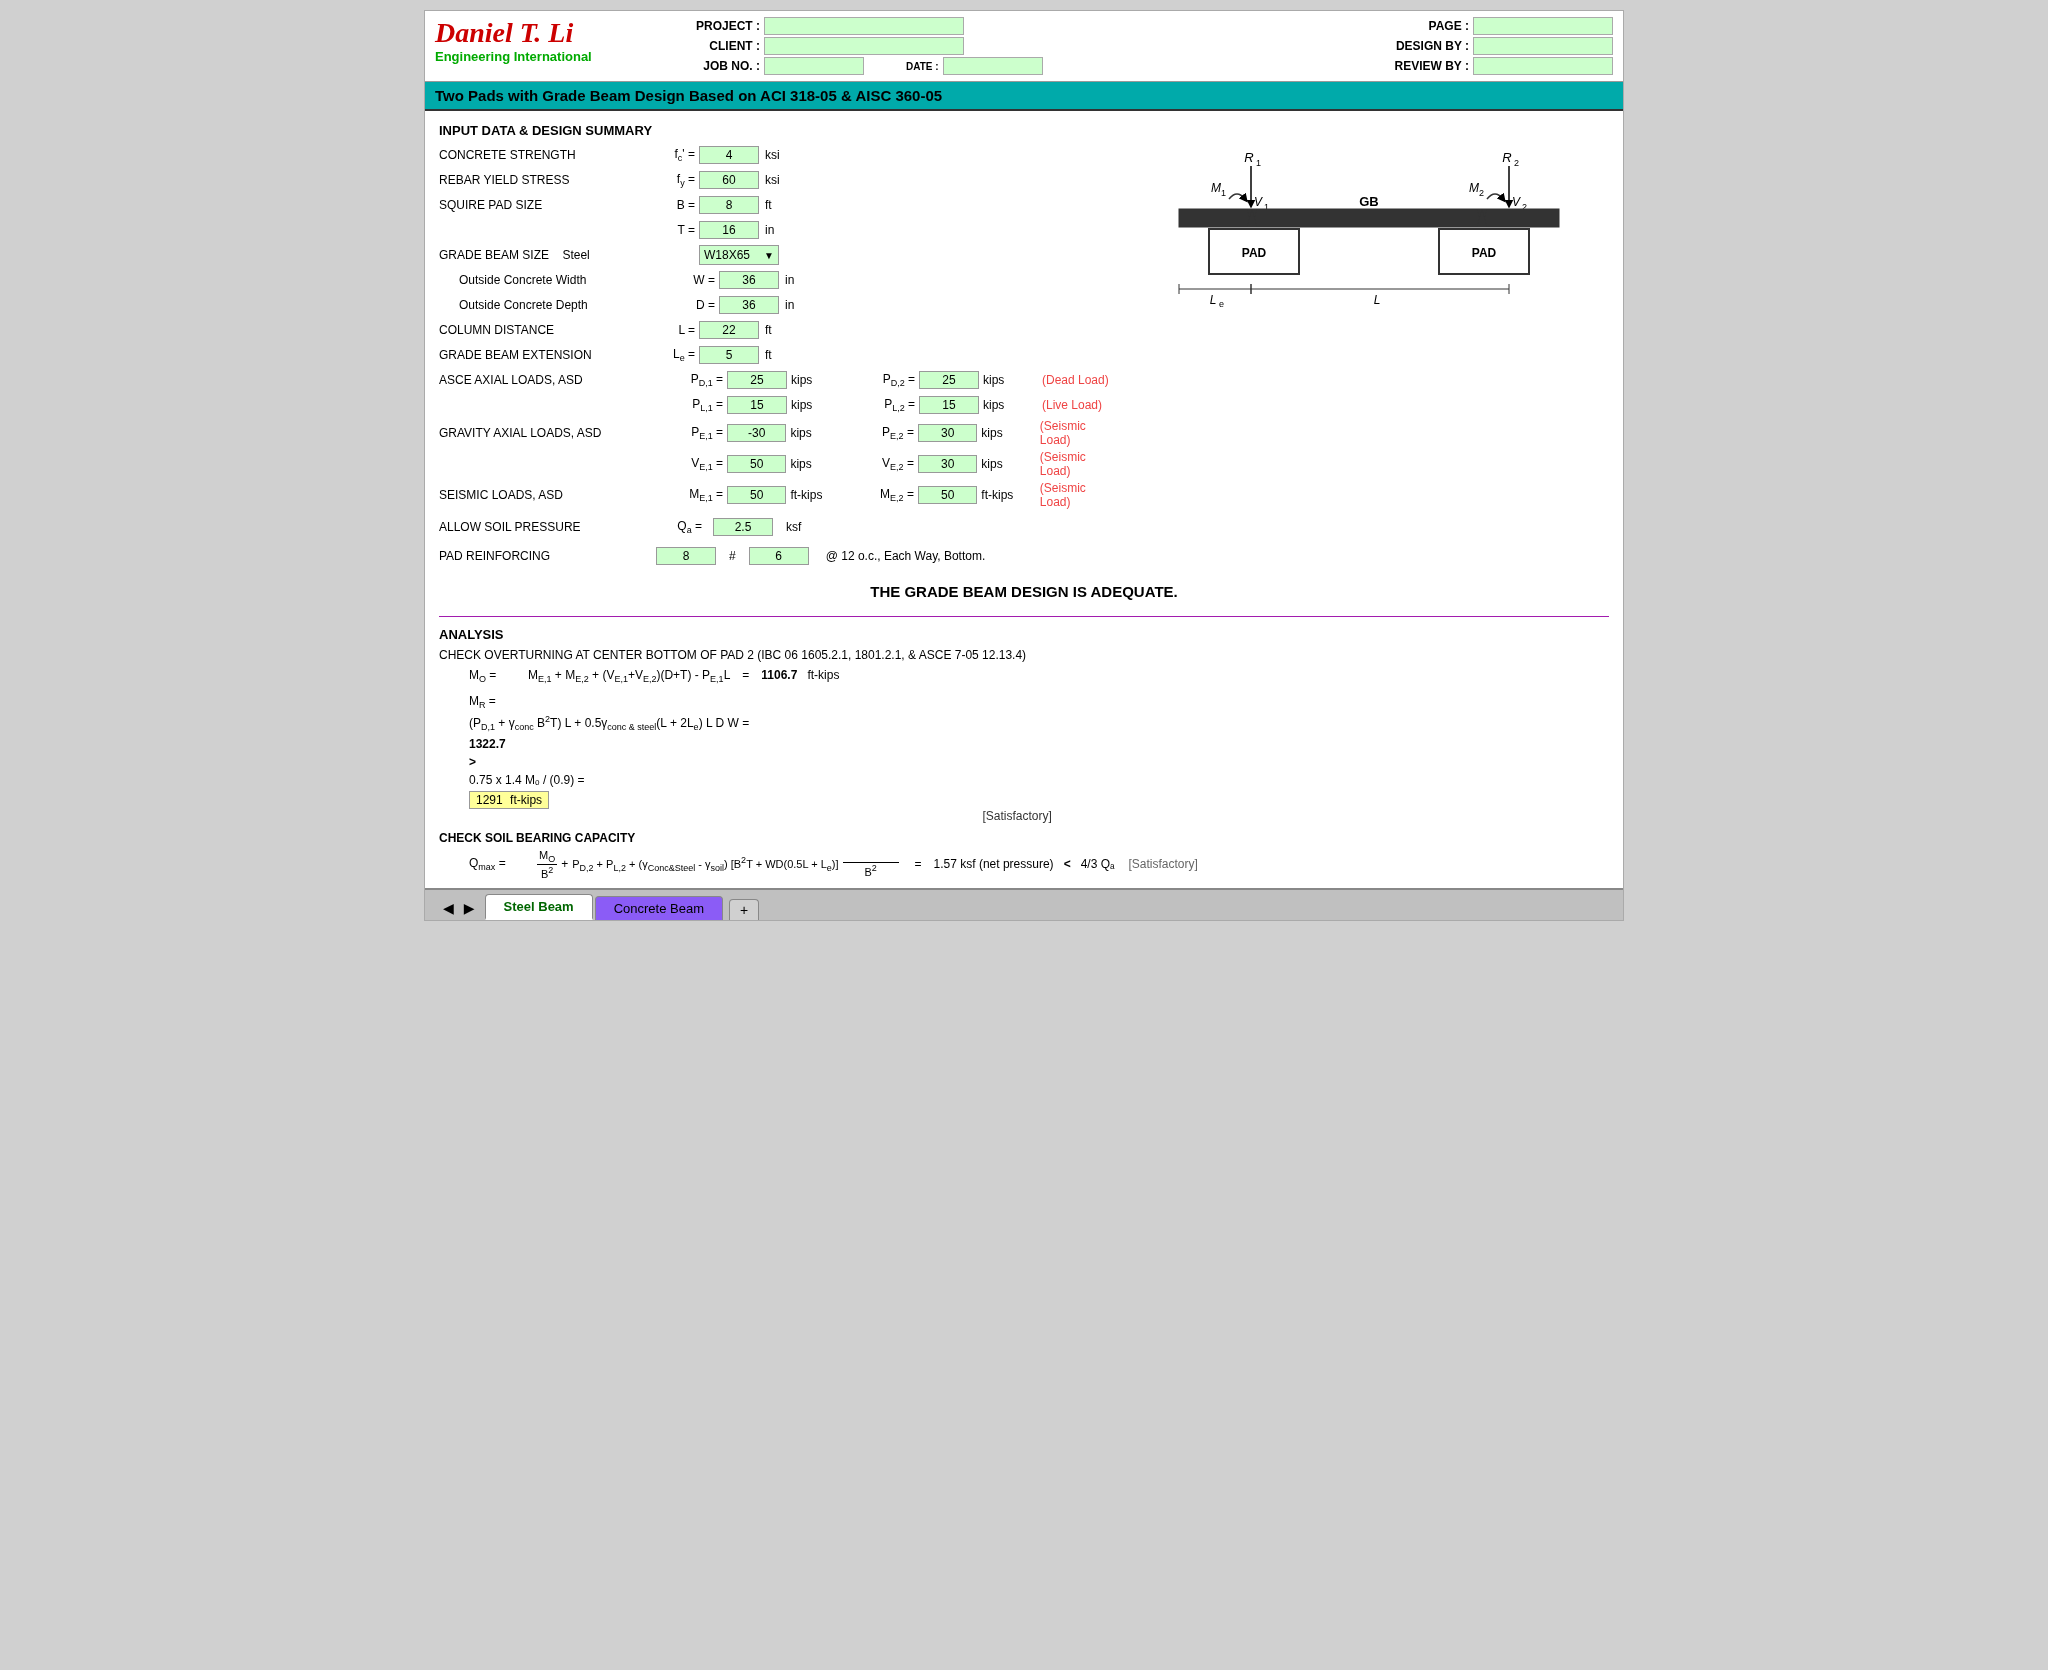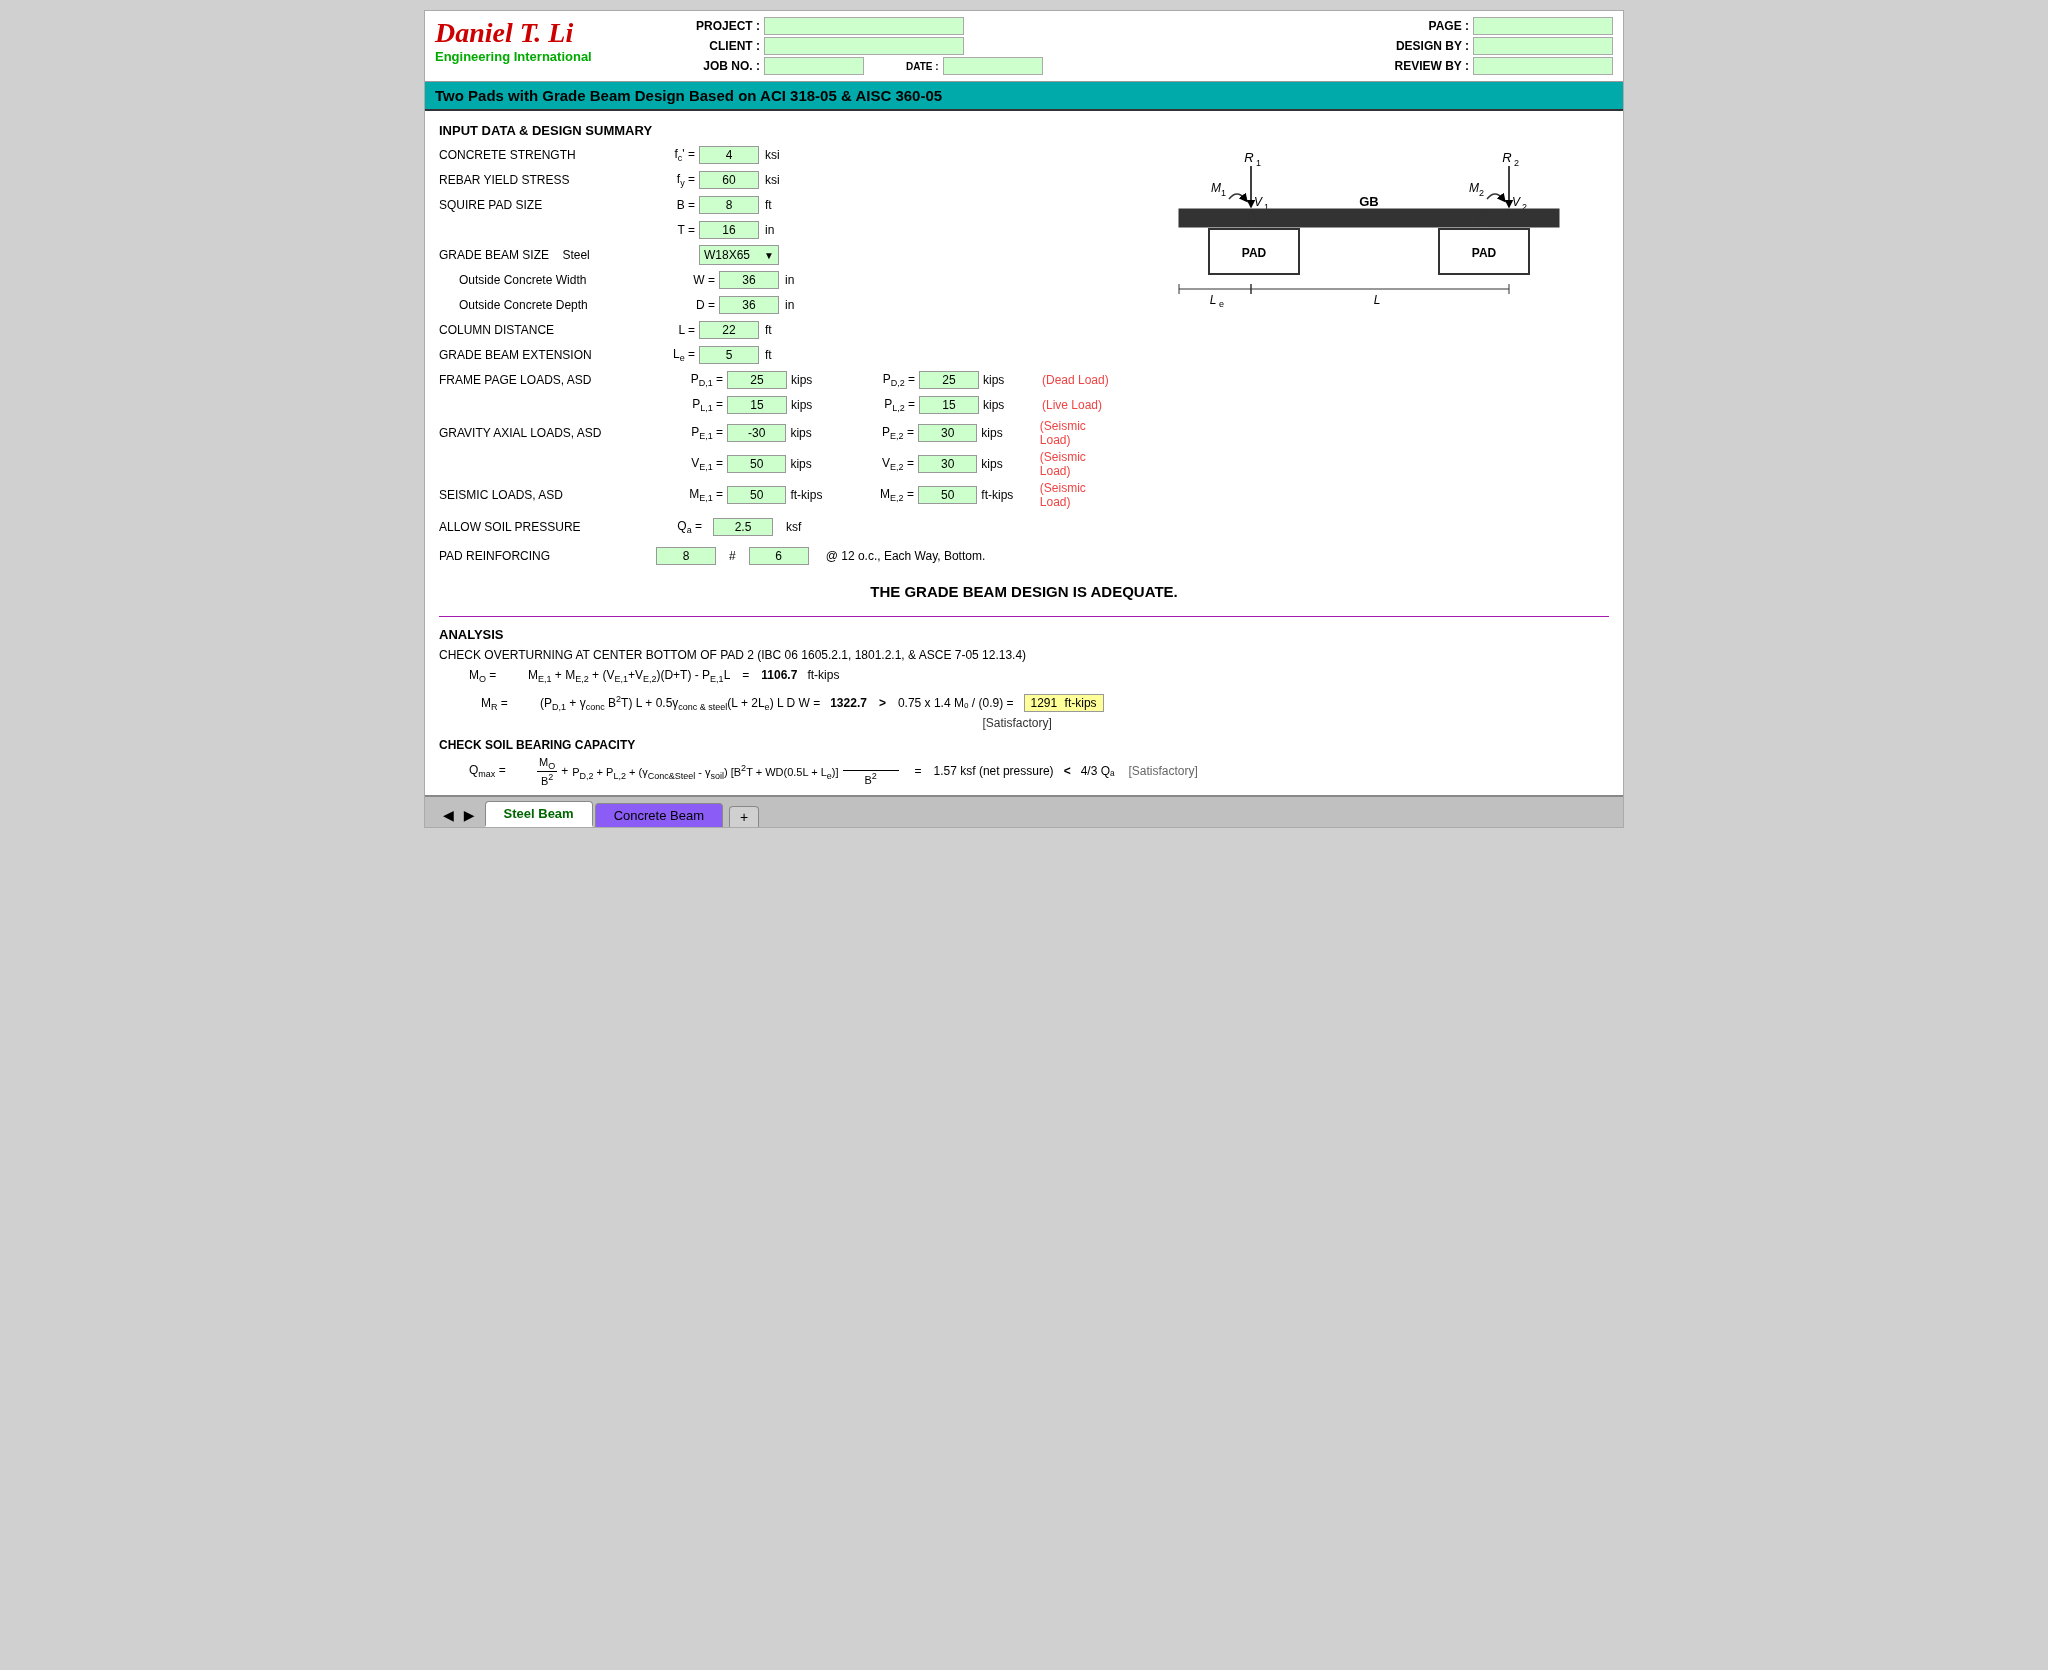--- a/index.html
+++ b/index.html
@@ -475,21 +475,21 @@
         </div>
 
         <div class="input-row">
           <span class="input-row-label">GRADE BEAM EXTENSION</span>
           <span class="input-row-var">L<sub>e</sub> =</span>
           <div class="input-cell">5</div>
           <span class="input-unit">ft</span>
         </div>
 
         <div class="loads-row">
-          <span class="loads-label">FRAME PAGE LOADS, ASD</span>
+          <span class="loads-label">ASCE AXIAL LOADS, ASD</span>
           <span class="loads-var">P<sub>D,1</sub> =</span>
           <div class="loads-cell">25</div>
           <span class="loads-unit">kips</span>
           <span class="loads-var2">P<sub>D,2</sub> =</span>
           <div class="loads-cell2">25</div>
           <span class="loads-unit2">kips</span>
           <span class="loads-desc">(Dead Load)</span>
         </div>
 
         <div class="loads-row">
@@ -633,21 +633,21 @@
       <div class="analysis-row" style="margin-left:30px;">
         <span style="min-width:55px;">M<sub>O</sub> =</span>
         <span>
           M<sub>E,1</sub> + M<sub>E,2</sub> + (V<sub>E,1</sub>+V<sub>E,2</sub>)(D+T) - P<sub>E,1</sub>L
         </span>
         <span style="margin: 0 8px;">=</span>
         <span style="font-weight:bold;">1106.7</span>
         <span style="margin-left:6px;">ft-kips</span>
       </div>
 
-      <div class="analysis-row" style="margin-left:42px; margin-top:4px;">
+      <div class="analysis-row" style="margin-left:22px; margin-top:4px;flex-direction:column;">
         <span style="min-width:55px;">M<sub>R</sub> =</span>
         <span>
           (P<sub>D,1</sub> + γ<sub>conc</sub> B<sup>2</sup>T) L + 0.5γ<sub>conc &amp; steel</sub>(L + 2L<sub>e</sub>) L D W =
         </span>
         <span style="font-weight:bold; margin-left:6px;">1322.7</span>
         <span style="margin: 0 8px; font-weight:bold;">&gt;</span>
         <span>0.75 x 1.4 Mₒ / (0.9) =</span>
         <div class="satisfactory-box" style="background:#ffff99; position:relative;">
           <span>1291</span>
           <span style="margin-left:4px;">ft-kips</span>

